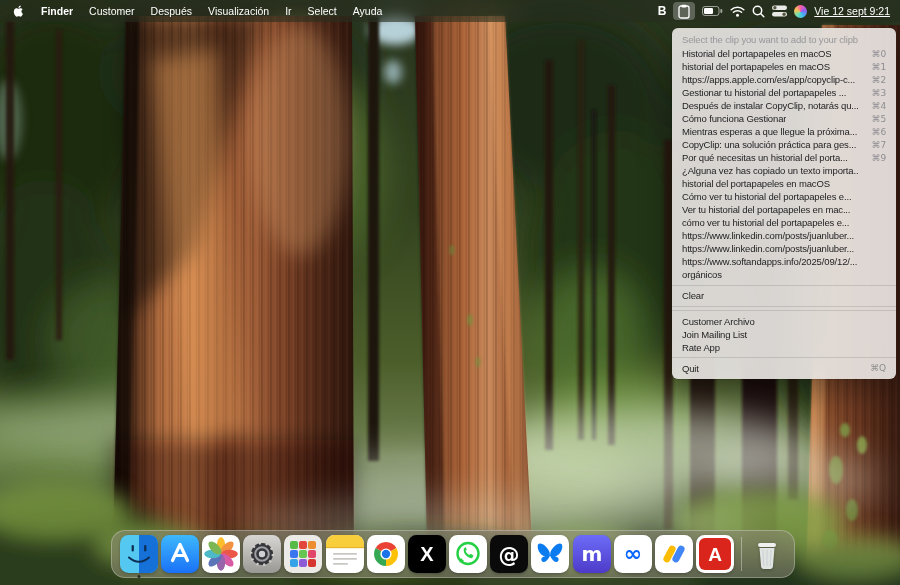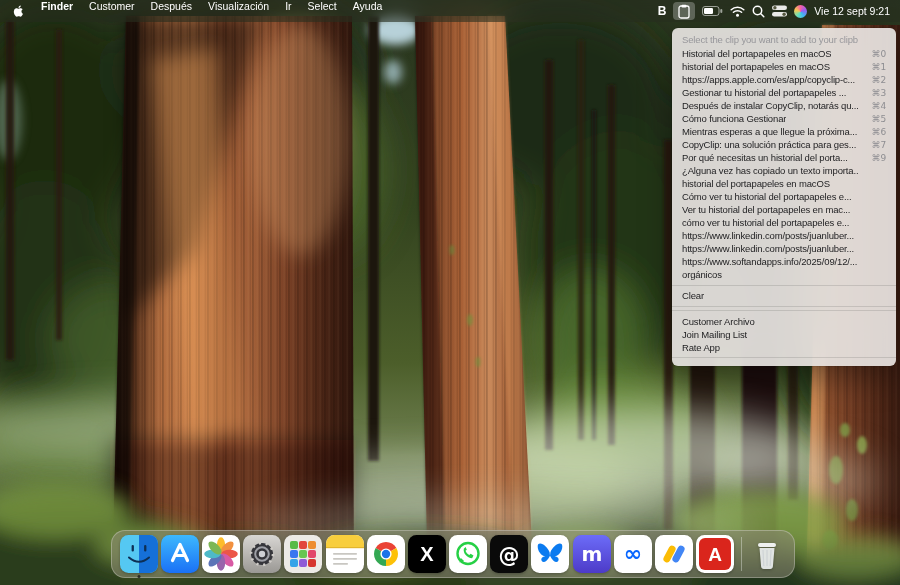--- a/index.html
+++ b/index.html
@@ -1,33 +1,33 @@
 <!DOCTYPE html>
 <html><head>
 <meta charset="utf-8">
 <style>
   html,body{margin:0;padding:0;width:900px;height:585px;overflow:hidden;
     font-family:"Liberation Sans","DejaVu Sans",sans-serif;background:#283618;position:relative;}
   #wallpaper{position:absolute;inset:0;z-index:0;}
 
   
   .menubar{position:absolute;top:0;left:0;right:0;height:22px;z-index:30;
-    display:flex;padding:0 8px;
+    display:flex;align-items:center;padding:0 8px;
     background:rgba(38,42,30,0.42);backdrop-filter:blur(16px);
     color:#fff;font-size:10.5px;}
   .menubar .apple{display:flex;align-items:center;padding:0 9px 0 4px;}
   .mb-item{padding:0 8px;white-space:nowrap;}
   .mb-item.first{font-weight:700;}
   .mb-status{margin-left:auto;display:flex;align-items:center;gap:7px;}
   .sicon{display:flex;align-items:center;justify-content:center;height:18px;}
   .b-badge{font-weight:800;font-size:12px;line-height:18px;}
   .clip-active{width:22px;height:18px;border-radius:4px;background:rgba(255,255,255,0.26);}
   .siri-orb{width:13px;height:13px;border-radius:50%;
     background:conic-gradient(#f65fa4,#9a5cf0,#3fb6f2,#67e0b9,#f6c653,#f65fa4);}
-  .clock{font-size:10.5px;padding-right:2px;white-space:nowrap;}
+  .clock{font-size:10.5px;padding-right:2px;white-space:nowrap;text-decoration:underline;}
 
   
   .clipmenu{position:absolute;top:28px;right:4px;width:224px;z-index:20;
     background:rgba(236,233,231,0.90);backdrop-filter:blur(24px);
     border-radius:6px;box-shadow:0 12px 32px rgba(0,0,0,0.38),0 0 0 0.5px rgba(0,0,0,0.18);
     padding:4px 0;color:#1e1e20;font-size:9.5px;letter-spacing:-0.15px;}
   .mi{display:flex;justify-content:space-between;align-items:center;height:13px;padding:0 10px;}
   .mi .lbl{white-space:nowrap;overflow:hidden;max-width:176px;}
   .mi .sc{color:#8e8e92;margin-left:6px;white-space:nowrap;font-family:"DejaVu Sans",sans-serif;font-size:9px;}
   .mi.hdr{color:#97979b;height:15px;}
@@ -338,20 +338,24 @@
   <div class="mi">
       <span class="lbl">Customer Archivo</span>
     </div>
   <div class="mi">
       <span class="lbl">Join Mailing List</span>
     </div>
   <div class="mi">
       <span class="lbl">Rate App</span>
     </div>
   <div class="msep"></div>
+  <div class="mi">
+      <span class="lbl">Quit</span>
+      <span class="sc">⌘Q</span>
+    </div>
 </div>
 
 <div class="dock">
 
   <div class="dock-item" title="Finder">
     <svg viewBox="0 0 38 38">
         <rect width="38" height="38" rx="8.5" fill="#55c8f2"></rect>
         <path d="M19 0h10.5A8.5 8.5 0 0 1 38 8.5v21a8.5 8.5 0 0 1-8.5 8.5H19z" fill="#1570d8"></path>
         <rect x="11.6" y="10" width="2.3" height="6.5" rx="1.1" fill="#0d2f55"></rect>
         <rect x="24.1" y="10" width="2.3" height="6.5" rx="1.1" fill="#0d2f55"></rect>

